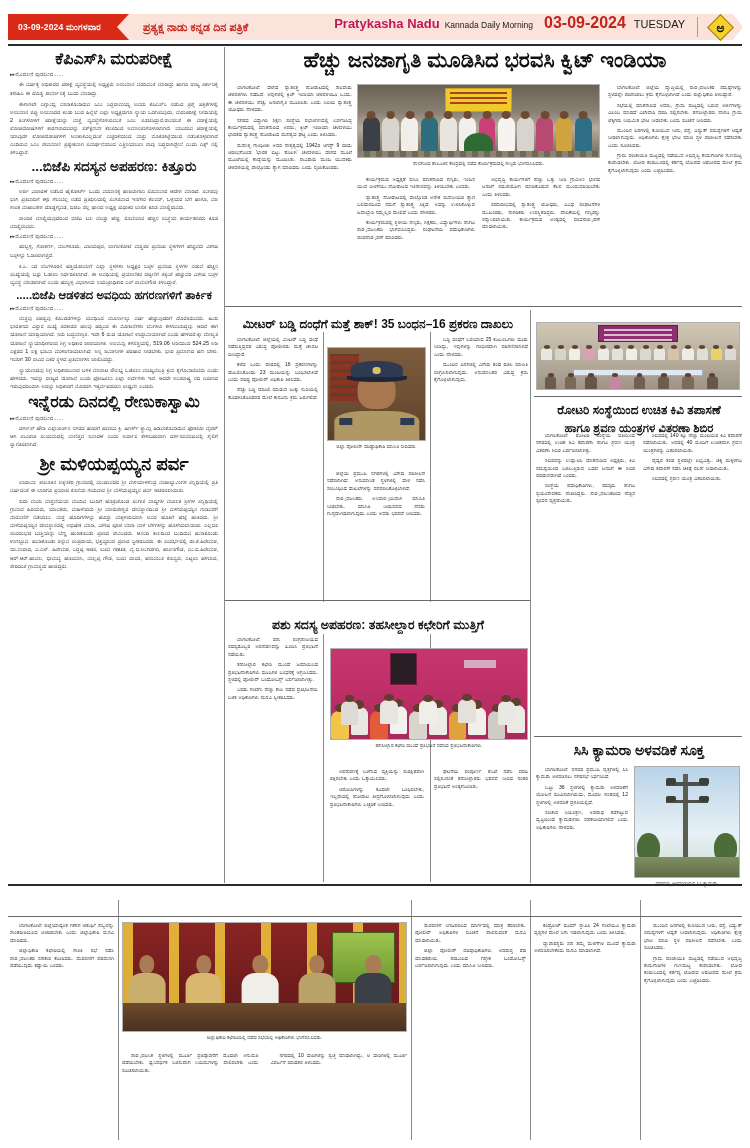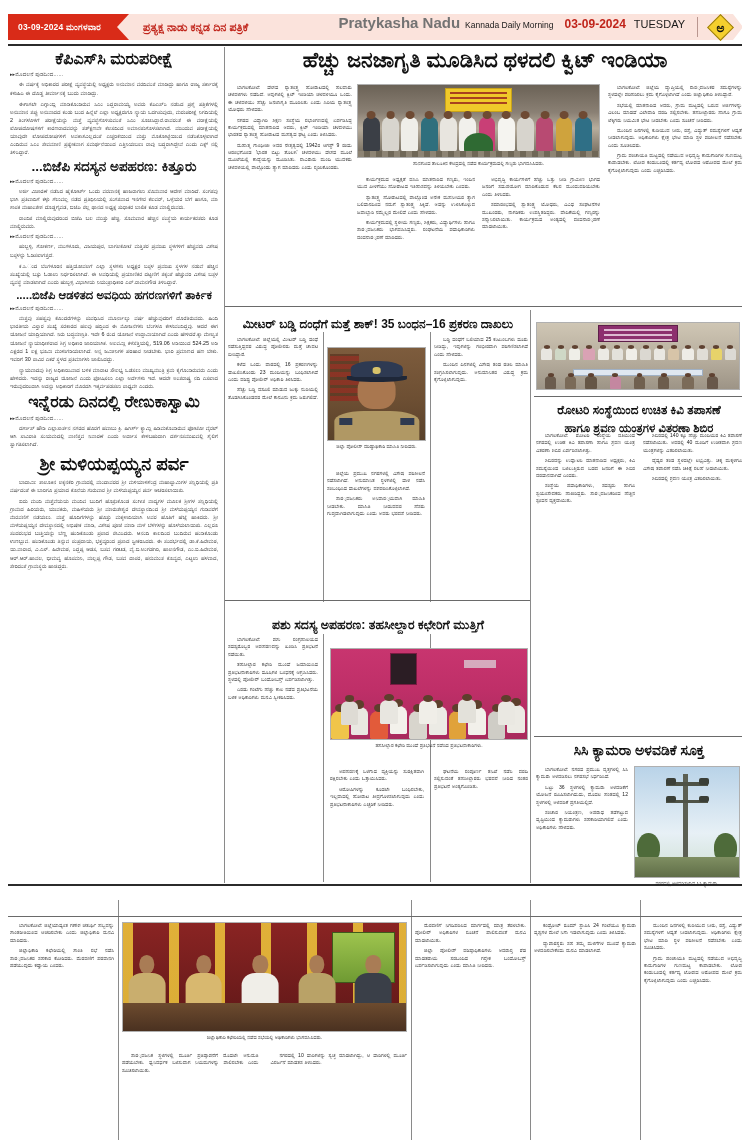--- a/index.html
+++ b/index.html
@@ -53,23 +53,23 @@
     font-size: 11px;
     font-weight: bold;
     white-space: nowrap;
   }
   .mast-spacer { flex: 1; }
   .mast-en-wrap {
     display: flex; align-items: baseline;
     gap: 5px;
     padding-right: 12px;
   }
-  .mast-en-title { color: #737373; font-size: 15px; font-weight: bold; }
+  .mast-en-title { color: #be185d; font-size: 13px; font-weight: bold; }
   .mast-en-sub { color: #1a1a1a; font-size: 8.5px; }
-  .mast-en-date { color: #c0241a; font-size: 12px; font-weight: bold; margin-left: 6px; }
+  .mast-en-date { color: #c0241a; font-size: 16px; font-weight: bold; margin-left: 6px; }
   .mast-en-day { color: #1a1a1a; font-size: 11px; margin-left: 3px; }
   .mast-divider { width: 1px; background: #b9968f; margin: 3px 0; }
   .mast-logo-cell {
     width: 44px;
     position: relative;
     display: flex; align-items: center; justify-content: center;
   }
   .mast-logo {
     width: 19px; height: 19px;
     background: #f5cf2e;
@@ -383,21 +383,21 @@
     <h2 class="kn-head lead">ಇನ್ನೆರಡು ದಿನದಲ್ಲಿ ರೇಣುಕಾಸ್ವಾಮಿ</h2>
     <div class="byline">ಮೊದಲನೆ ಪುಡದಿಂದ......</div>
     <p class="body-txt">ದರ್ಗಾಸ್ ಹೌಡಿ ಎಲ್ಲಾಸಾರ್ತನ ನಗರದ ಹೊರಗೆ ಹವಾಬು ಕ್ರಿ. ಹಿಗಿರ್ಶ್ ಕ್ಯಾಮ್ಲಿ ಹಿಡಿಮಕೊಂಡಿರುವ ಫೋಟೋ ವೈರಲ್ ಆಗಿ ಸಾವಿರಾತಿ ಸಂಯಮದಲ್ಲಿ ವಾಣಿತ್ತವ ನಿವಾರಣೆ ಎಂದು ಅರ್ದಾಸ ಕೇಳಬಹುದಾಗಿ ದರ್ಶನಸಮುಖವಲ್ಲಿ ಶೈಲಿಗೆ ಸ್ವಾಗತಿಸಲಾಗಿದೆ.</p>
 
     <h2 class="kn-head" style="font-size:18px; margin-top:6px;">ಶ್ರೀ ಮಳಿಯಪ್ಪಯ್ಯನ ಪರ್ವ</h2>
     <p class="body-txt">ಬಾದಾಮಿ: ತಾಲೂಕಿನ ಲಕ್ಕನಕೆರಿ ಗ್ರಾಮದಲ್ಲಿ ಮಂದಾವರದ ಶ್ರೀ ಮಳಿಯಾಳಶೆಂದ್ರ ಮಹಾಸ್ವಾಮಿಗಳ ಸನ್ನಿಧಿಯಲ್ಲಿ ಪ್ರತಿ ವರ್ಷದಂತೆ ಈ ಬಾರಿಗೂ ಪ್ರಯಾದ ಕೊನೆಯ ಗುರುವಾರ ಶ್ರೀ ಮಳೆಯಪ್ಪಯ್ಯನ ಪರ್ವ ಆಚರಿಸಲಾಯಿತು.</p>
     <p class="body-txt">ಐದು ಮಂದಿ ಮತ್ತೆವೆಯಯ ಮಂದಿವ ಬಂದಿಗೆ ಹೊತ್ರುಕೊಂಡ ಸಂಗೀತ ವಾದ್ಯಗಳ ಮೂಲಕ ಶ್ರೀಗಳ ಸನ್ನಿಧಿಯಲ್ಲಿ ಗ್ರಾಮದ ಹಿರಿಯರು, ಯುವಕರು, ಮಹಿಳೆಯರು ಶ್ರೀ ಮಾರುತೇಶ್ವರ ದೇವಸ್ಥಾನದಿಂದ ಶ್ರೀ ಮಳೆಯಪ್ಪಯ್ಯನ ಗುಡಿವರೆಗೆ ಮೆರವಣಿಗೆ ನಡೆಯಲು. ಮತ್ತೆ ಹೊದಿಗೆಗಳನ್ನು ಹೊತ್ತು ಮಕ್ಕಳಾದಿಯಾಗಿ ಅವರ ಹೊತಿಗೆ ಹೆಜ್ಸೆ ಹಾಕಿದರು. ಶ್ರೀ ಮಳೆಯಪ್ಪಯ್ಯನ ದೇವಸ್ಥಾನದಲ್ಲಿ ಅಭಿಷೇಕ ಮಾಡಿ, ವಿಶೇಷ ಪೂಜೆ ಮಾಡಿ ಮಳೆ ಬೆಳೆಗಳನ್ನು ಹೊಳೆಯಲಾಯಿತು. ಎಲ್ಲರೂ ಸಂದರಂಭದ ಬುತ್ತಿಯನ್ನು ಬೆಣ್ಣ ಹಂಡಿಕೊಂಡು ಪ್ರಸಾದ ಸೇವಿಸಿದರು. ಆನಂದಿ ಕಾಲದಿಂದ ಬಂದಿರುವ ಹಂಡಿಕೊಂಡು ಉಣಬ್ಬುವ. ಹಂಡಿಕೊಂಡು ತಿನ್ನುವ ಸಂಪ್ರದಾಯ, ಭಕ್ತವ್ಯರಿಂದ ಪ್ರಸಾದ ಸ್ವೀಕರಿಸಿದರು. ಈ ಸಂದರ್ಭದಲ್ಲಿ ಡಾ.ಕೆ.ಹಿರೇಮಠ, ಯಿ.ವಾರಾದ, ವಿ.ಎಸ್. ಹಿರೇಮಠ, ಸಿದ್ದಪ್ಪ ಆಡಸ, ಬಸವ ಗouಡ, ವೈ.ಬಿ.ಅಂಗಡಗಿರಿ, ಹಾಲನಗೌಡ, ಎಂ.ಬಿ.ಹಿರೇಮಠ, ಆರ್.ಆರ್.ಹಾವಲ, ಭೀಮವ್ವ ಹೊಸಮನಿ, ಮಲ್ಲಪ್ಪ ಗೌಡ, ಬಸವ ದಾಸರ, ಹನುಮಂತ ಕೊವ್ವದ, ಎಟ್ಟಲು ಹಳವಾದ, ಸೇರಿದಂತೆ ಗ್ರಾಮಸ್ಥರು ಹಾಜಿದ್ದರು.</p>
   </div>
 
   <div class="col" style="left:228px; top:48px; width:514px;">
-    <h1 class="kn-head" style="font-size:21px; line-height:1.1; margin:0;">ಹೆಚ್ಚು ಜನಜಾಗೃತಿ ಮೂಡಿಸಿದ ಥಳದಲಿ ಕ್ವಿಟ್ ಇಂಡಿಯಾ</h1>
+    <h1 class="kn-head" style="font-size:21px; line-height:1.1; margin:0;">ಹೆಚ್ಚು ಜನಜಾಗೃತಿ ಮೂಡಿಸಿದ ಭರವಸಿ ಕ್ವಿಟ್ ಇಂಡಿಯಾ</h1>
   </div>
 
   <div class="photo ph-group" style="left:357px; top:84px; width:243px; height:74px;">
     <div class="banner">
         <i></i>
         <i></i>
         <i></i>
       </div>
     <div class="people">
       <div class="p" style="left:2%;  background:#3b3f46;"></div>

